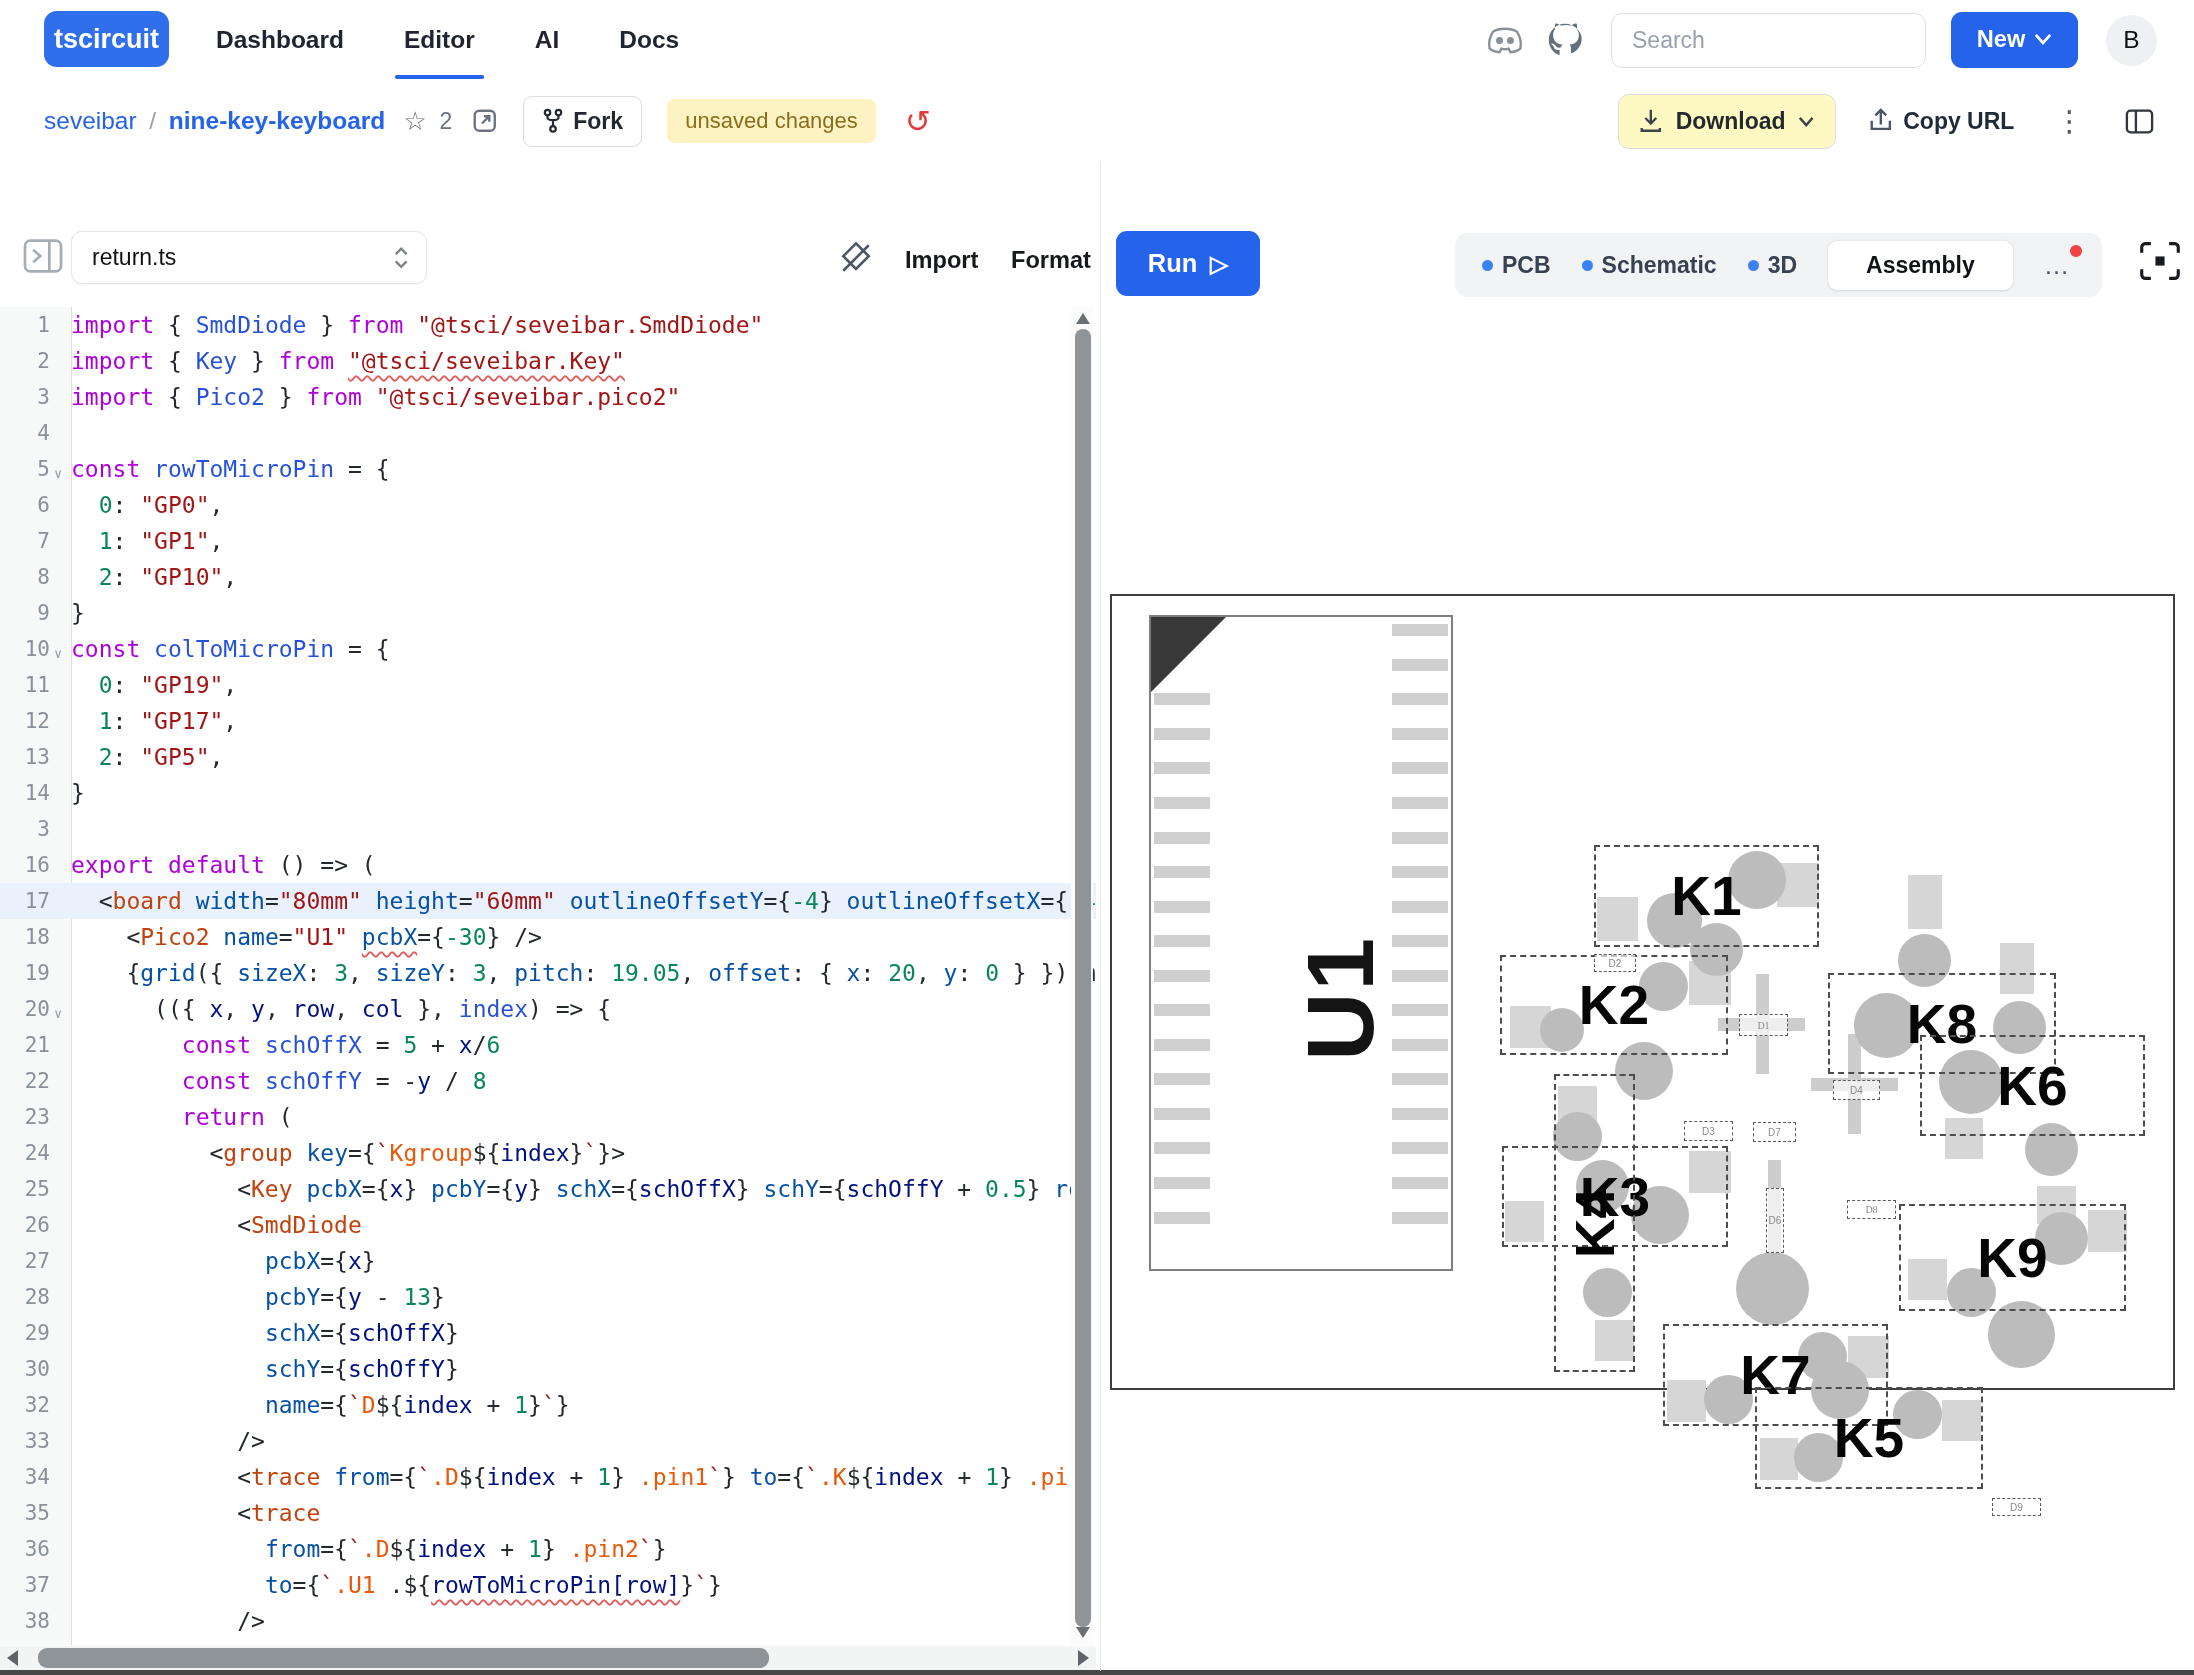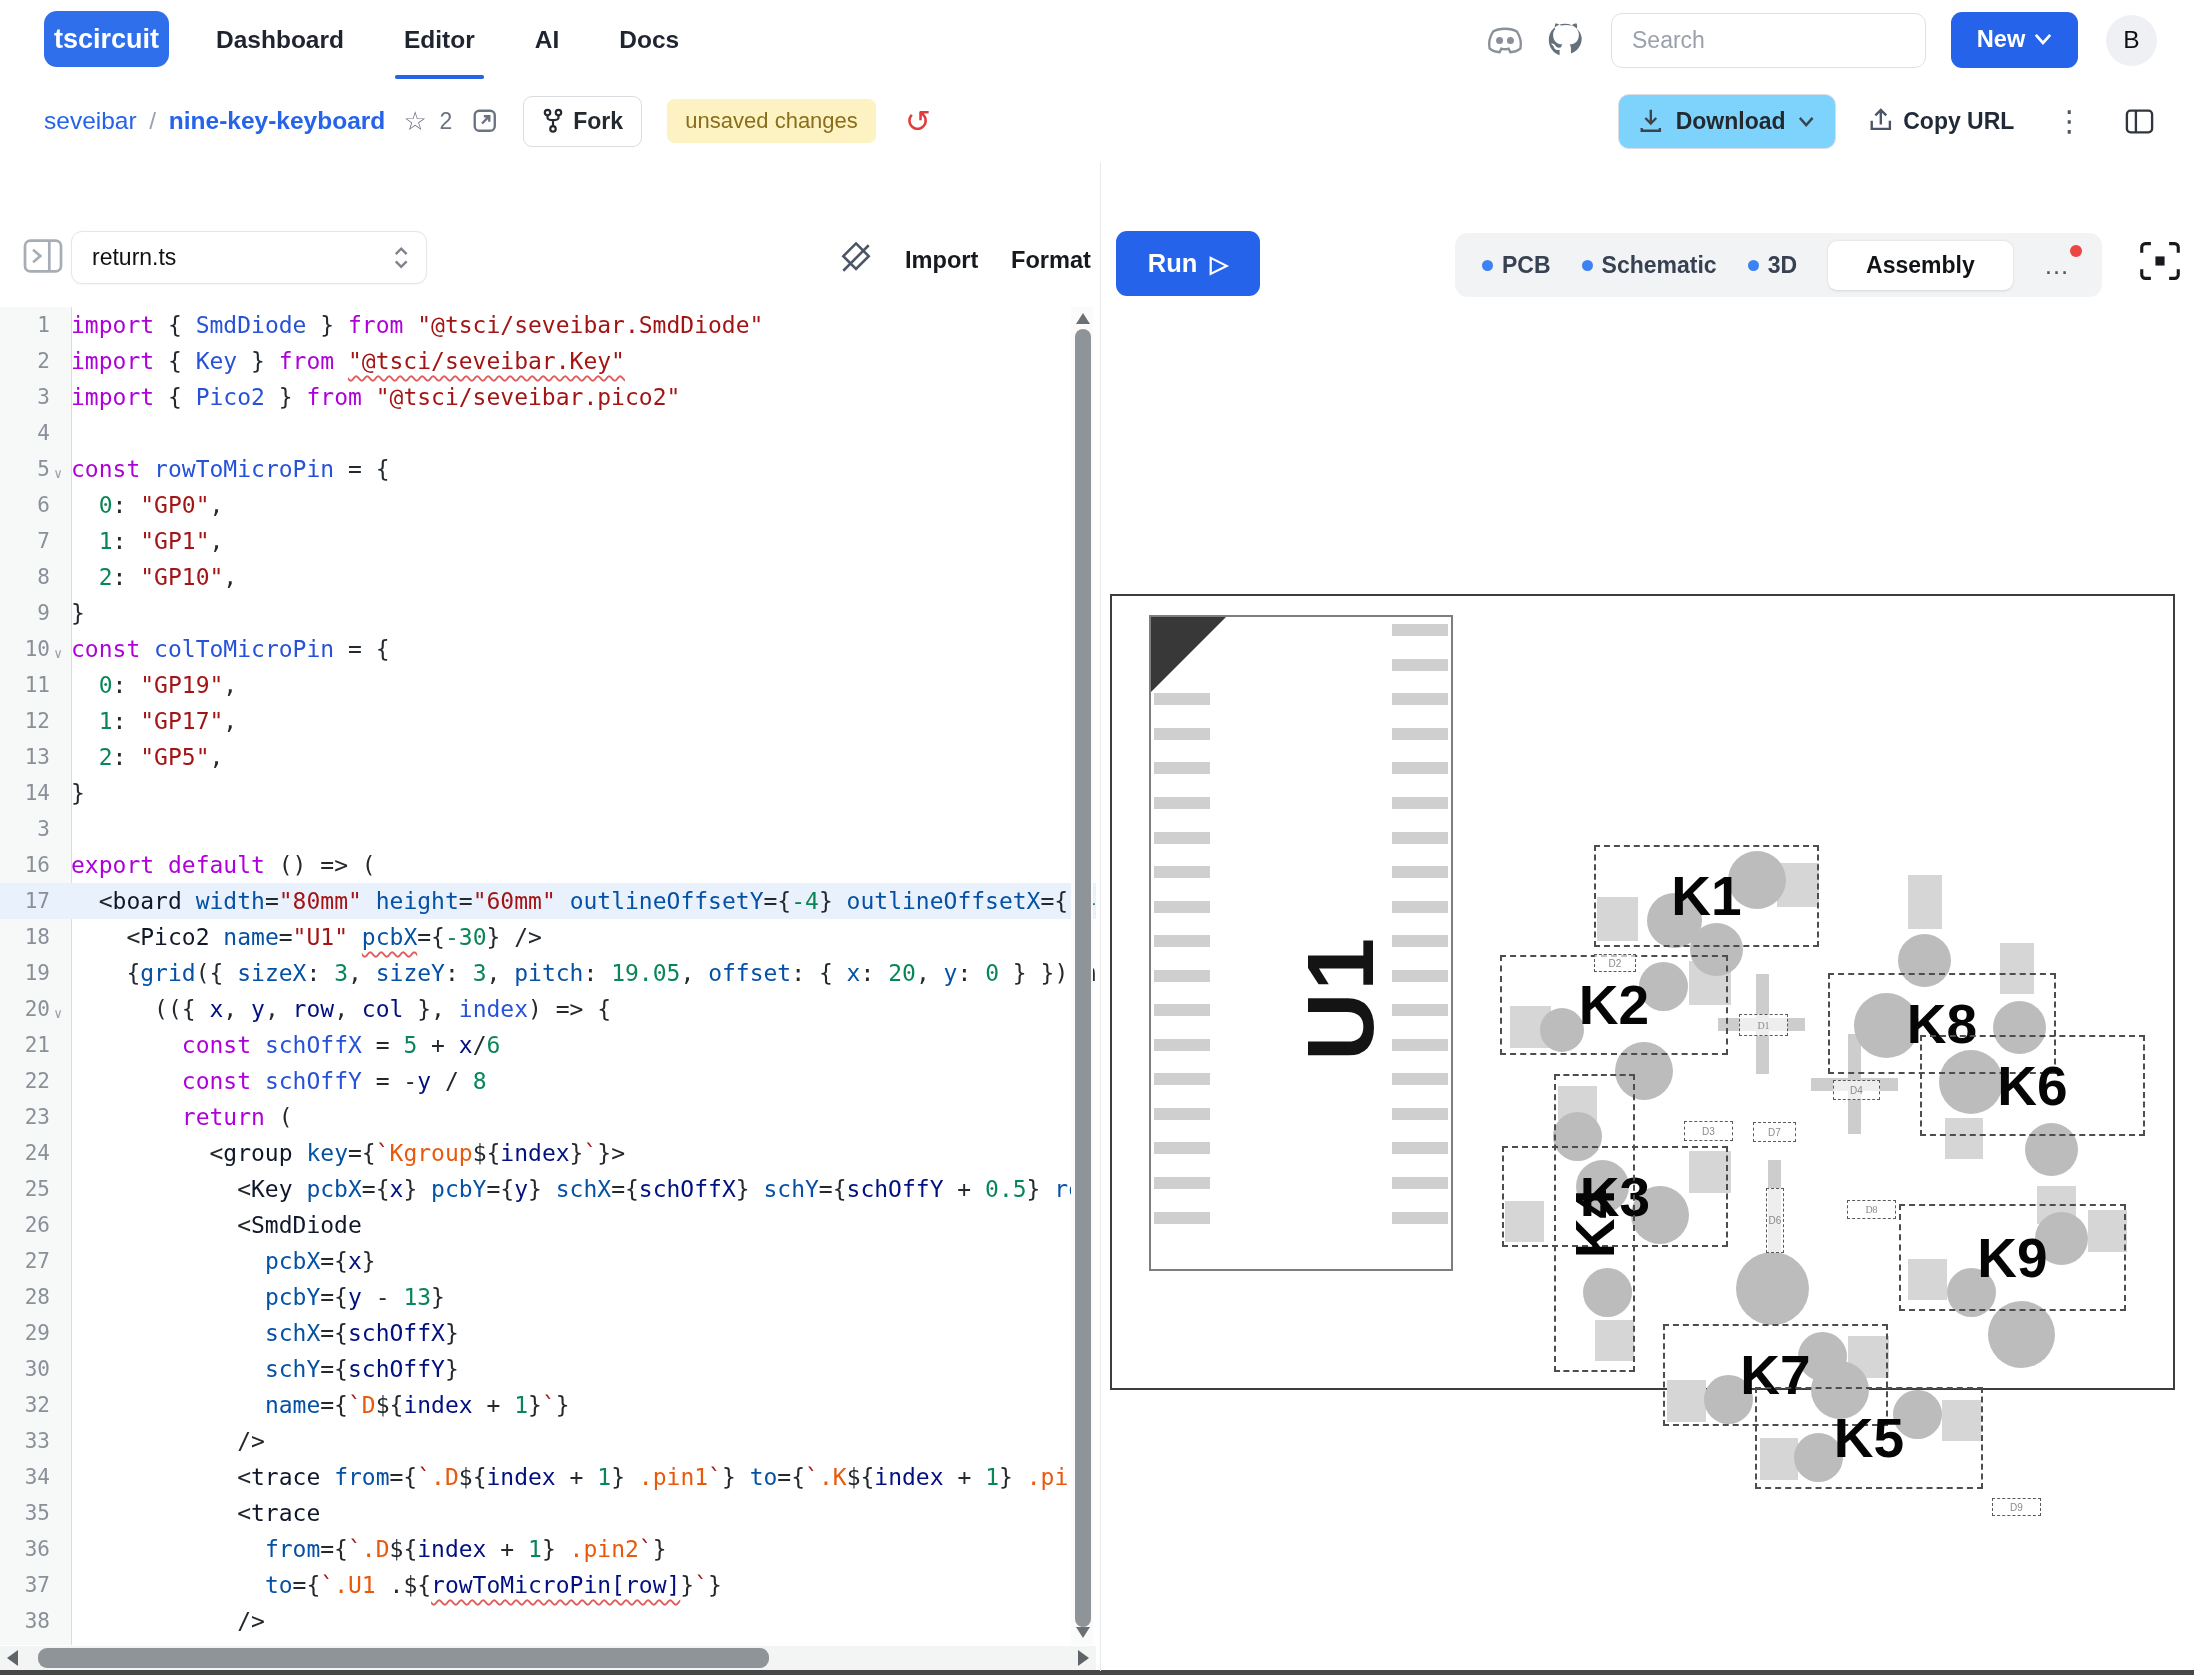--- a/index.html
+++ b/index.html
@@ -30,21 +30,21 @@
   .crumb-link{color:#2563eb;font-size:24.5px;cursor:pointer;}
   .crumb-sep{color:#9ca3af;font-size:24.5px;}
   .muted{color:#6b7280;}
   #fork-btn{height:49px;border:1.8px solid #d9dde2;border-radius:9px;display:flex;align-items:center;gap:9px;
         padding:0 18px;font-size:23px;font-weight:600;color:#24292f;background:#fff;cursor:pointer;margin-left:12.7px;}
   #unsaved-badge{height:44px;background:#fdf3c2;color:#8a6d1d;border-radius:7.3px;display:flex;align-items:center;
         padding:0 18px;font-size:22px;margin-left:12.7px;}
   #undo-icon{color:#e23b3b;font-size:31px;margin-left:16.4px;cursor:pointer;line-height:1;}
   #crumb-right{right:40px;top:0;height:82px;display:flex;align-items:center;gap:33px;left:auto;}
   #download-btn{height:53px;border:1.8px solid #d9dde2;border-radius:11px;display:flex;align-items:center;gap:12.7px;
-        padding:0 20px;font-size:23px;font-weight:600;color:#24292f;background:#7dd3fc;cursor:pointer;}
+        padding:0 20px;font-size:23px;font-weight:600;color:#24292f;background:#fef9c3;cursor:pointer;}
   #copy-url-btn{display:flex;align-items:center;gap:11px;font-size:23px;font-weight:600;color:#1f2937;cursor:pointer;}
   #kebab-btn{font-size:29px;color:#4b5563;cursor:pointer;padding:0 7.3px;}
 
   
   #toolbar{left:0;top:162px;width:2195px;height:145px;background:#fff;}
   #file-select{left:71px;top:69px;width:356px;height:53px;background:#fff;border:1.8px solid #e3e6ea;border-radius:11px;
         box-shadow:0 0.9px 1.8px rgba(0,0,0,.04);display:flex;align-items:center;justify-content:space-between;
         padding:0 16.4px 0 20px;box-sizing:border-box;font-size:23px;color:#111;cursor:pointer;}
   .txt-btn{font-size:23.6px;font-weight:600;color:#16191d;cursor:pointer;}
   #run-btn{left:1116px;top:69px;width:144px;height:65px;background:#2563eb;border-radius:11px;color:#fff;
@@ -60,21 +60,21 @@
   
   #gutter-bg{left:0;top:307px;width:71px;height:1338px;background:#f7f8f8;border-right:0.9px solid #dcdcdc;}
   #code-lines{left:0;top:307px;width:1096px;height:1340px;overflow:hidden;font-family:"DejaVu Sans Mono",monospace;
         font-size:23px;}
   .code-line{position:relative;height:36px;line-height:36px;white-space:pre;}
   .code-line.active{background:#e9f2fc;}
   .ln{position:absolute;left:0;width:50px;text-align:right;color:#8a9099;font-size:21px;}
   .fold{position:absolute;left:54px;top:3.6px;color:#9aa1ac;font-size:13.6px;}
   .lt{position:absolute;left:71px;padding-left:0;}
   .tk-kw{color:#AF00DB}.tk-p{color:#24292e}.tk-decl{color:#2652d9}.tk-id{color:#0451A5}
-  .tk-v{color:#001080}.tk-num{color:#098658}.tk-str{color:#A31515}.tk-tag{color:#0f172a}
+  .tk-v{color:#001080}.tk-num{color:#098658}.tk-str{color:#A31515}.tk-tag{color:#c2410c}
   .tk-org{color:#e8590c}.tk-tpl{color:#A31515}
   .tk-sq{text-decoration:underline;text-decoration-style:wavy;text-decoration-color:#e05d5d;
          text-decoration-thickness:1.8px;text-underline-offset:5.5px;}
 
   
   #vscroll{left:1071px;top:307px;width:22px;height:1338px;background:#fbfbfb;}
   #vthumb{left:1075px;top:329px;width:15.5px;height:1298px;background:#8f9499;border-radius:8.2px;cursor:pointer;}
   .tri{width:0;height:0;position:absolute;}
   #vscroll-up{left:1076px;top:313px;border-left:7.3px solid transparent;border-right:7.3px solid transparent;border-bottom:11px solid #6b7075;}
   #vscroll-dn{left:1076px;top:1627px;border-left:7.3px solid transparent;border-right:7.3px solid transparent;border-top:11px solid #6b7075;}

